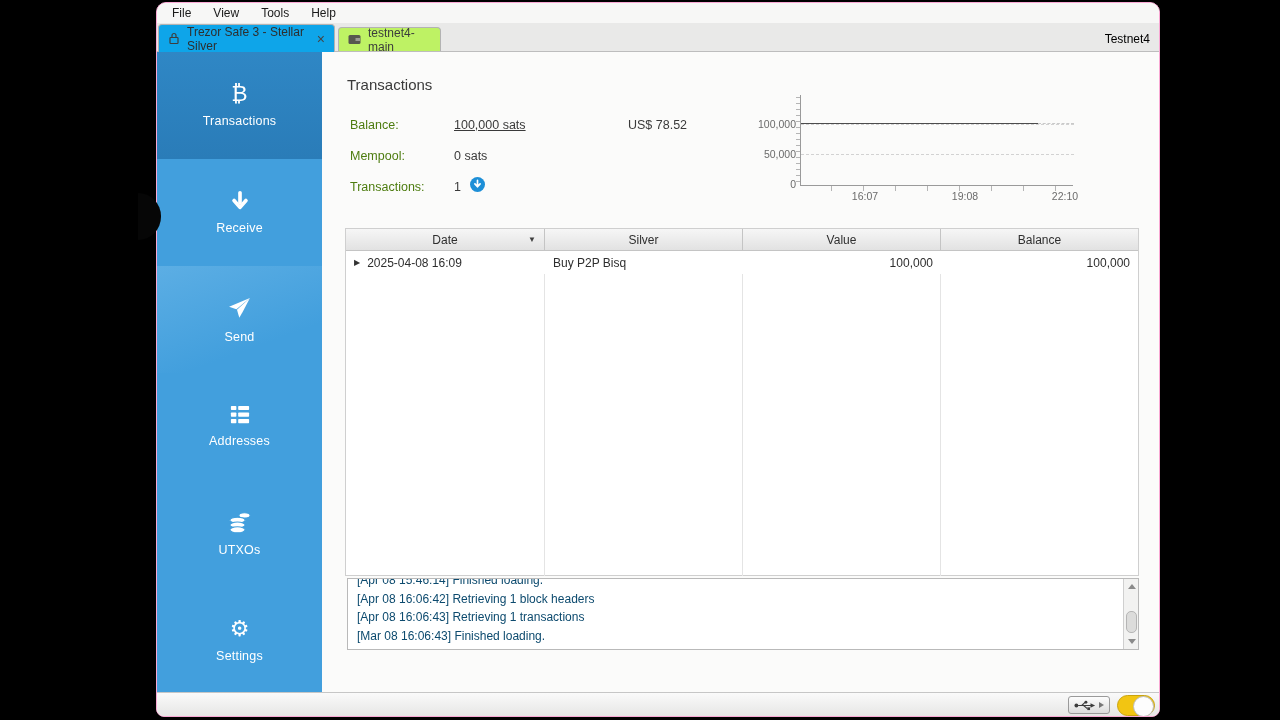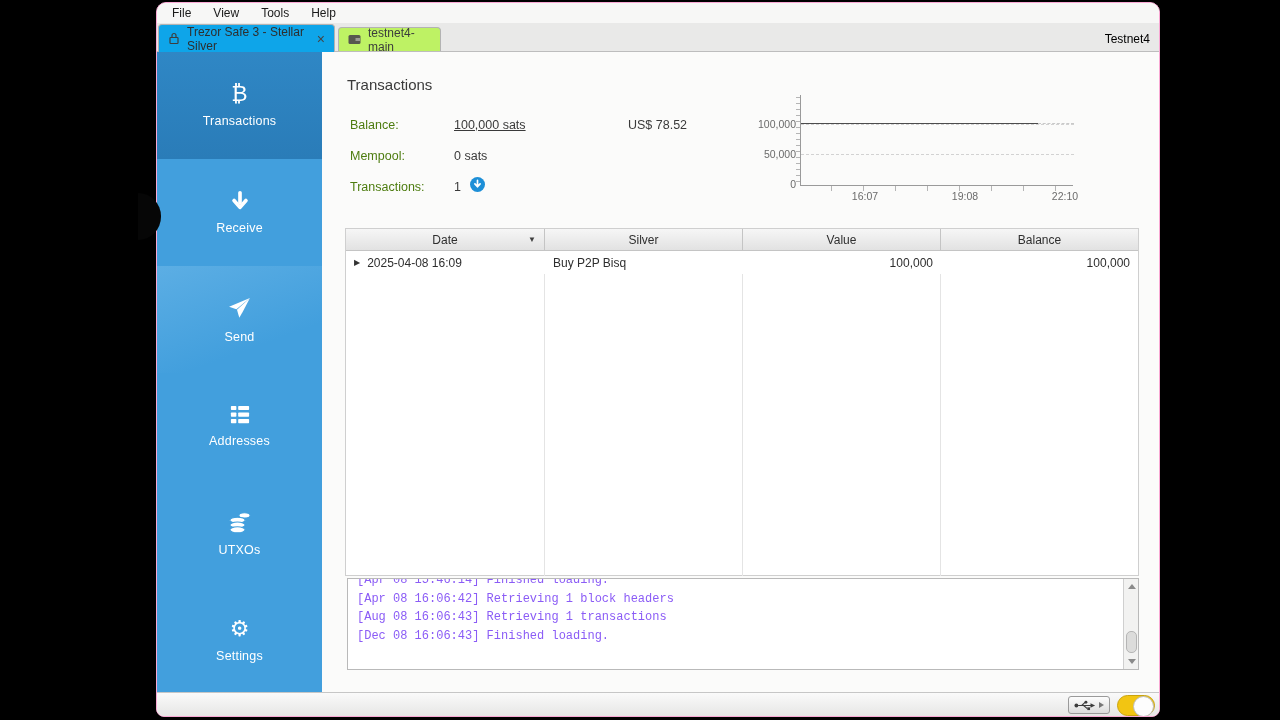--- a/index.html
+++ b/index.html
@@ -74,24 +74,24 @@
   .tbody-cols { position:absolute; top:22px; left:0; width:100%; height:325px; display:flex; }
   .body-col { border-right:1px solid #e4e4e4; height:100%; }
   .body-col:last-child { border-right:none; }
   .trow { position:absolute; top:22px; left:0; width:100%; height:23px; display:flex;
           align-items:center; background:#fff; }
   .td { height:100%; display:flex; align-items:center; padding:0 8px; }
   .num { justify-content:flex-end; }
   .expand-glyph { font-size:8px; color:#333; margin-right:7px; }
 
   
-  .log { position:absolute; left:25px; top:526px; width:792px; height:92px; background:#fff;
+  .log { position:absolute; left:25px; top:526px; width:792px; height:72px; background:#fff;
          border:1px solid #b9b9b9; overflow:hidden;
-         font-family:Liberation Mono, monospace;
-         font-size:12px; color:#8b5cf6; }
+         font-family:Liberation Sans, sans-serif;
+         font-size:12px; color:#0c4a6e; }
   .log-inner { margin-top:-8px; padding-left:9px; line-height:18.5px; white-space:pre; }
   .log-scroll { position:absolute; right:0; top:0; width:15px; height:100%;
                 background:#f2f2f1; border-left:1px solid #cfcfcf; }
   .scroll-arrow { position:absolute; left:4px; width:0; height:0;
                   border-left:4px solid transparent; border-right:4px solid transparent; }
   .arrow-up { top:5px; border-bottom:5px solid #8a8a8a; }
   .arrow-down { bottom:5px; border-top:5px solid #8a8a8a; }
   .scroll-thumb { position:absolute; left:2px; bottom:16px; width:11px; height:22px;
                   background:#dcdcdb; border:1px solid #b5b5b5; border-radius:5px; }
 
@@ -272,21 +272,21 @@
           <div class="td num" style="width:198px;">
             <span>100,000</span>
           </div>
           <div class="td num" style="width:197px;">
             <span>100,000</span>
           </div>
         </div>
       </div>
 
       <div class="log">
-        <div class="log-inner"><div>[Apr 08 15:46:14] Finished loading.</div><div>[Apr 08 16:06:42] Retrieving 1 block headers</div><div>[Aug 08 16:06:43] Retrieving 1 transactions</div><div>[Dec 08 16:06:43] Finished loading.</div></div>
+        <div class="log-inner"><div>[Apr 08 15:46:14] Finished loading.</div><div>[Apr 08 16:06:42] Retrieving 1 block headers</div><div>[Apr 08 16:06:43] Retrieving 1 transactions</div><div>[Mar 08 16:06:43] Finished loading.</div></div>
         <div class="log-scroll">
           <div class="scroll-arrow arrow-up"></div>
           <div class="scroll-thumb"></div>
           <div class="scroll-arrow arrow-down"></div>
         </div>
       </div>
     </div>
   </div>
 
   <div class="statusbar">

